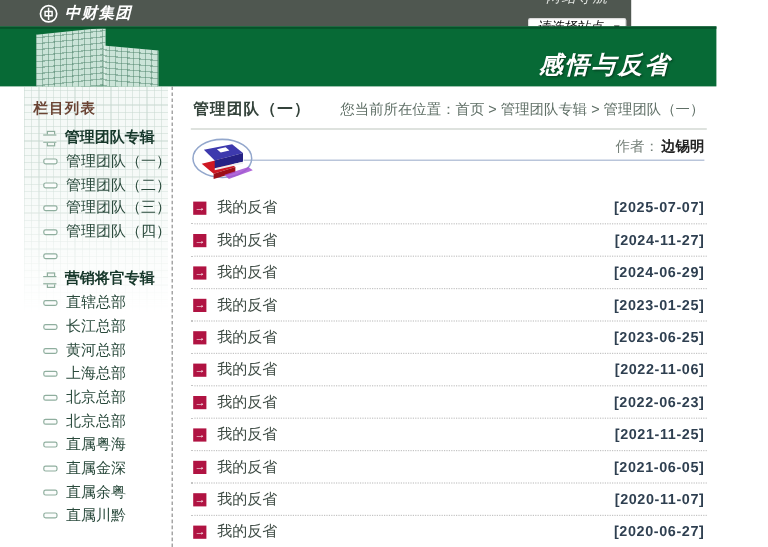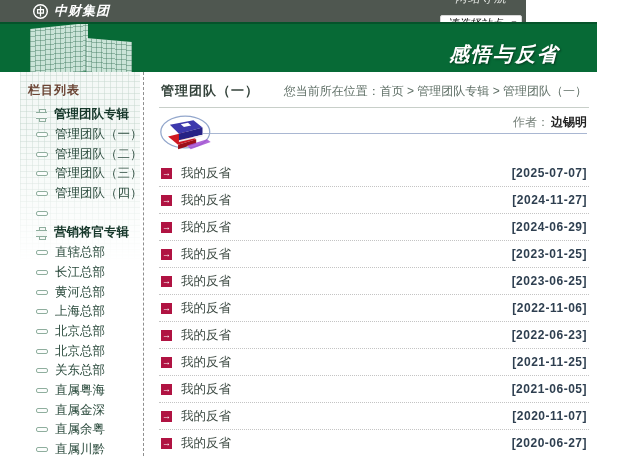--- a/index.html
+++ b/index.html
@@ -190,24 +190,20 @@
       <div class="side-item">
         <span class="s-icon icon-minus"></span>
         <span class="s-label">北京总部</span>
       </div>
       <div class="side-item">
         <span class="s-icon icon-minus"></span>
         <span class="s-label">北京总部</span>
       </div>
       <div class="side-item">
         <span class="s-icon icon-minus"></span>
-        <span class="s-label">关东总部</span>
-      </div>
-      <div class="side-item">
-        <span class="s-icon icon-minus"></span>
         <span class="s-label">直属粤海</span>
       </div>
       <div class="side-item">
         <span class="s-icon icon-minus"></span>
         <span class="s-label">直属金深</span>
       </div>
       <div class="side-item">
         <span class="s-icon icon-minus"></span>
         <span class="s-label">直属余粤</span>
       </div>

